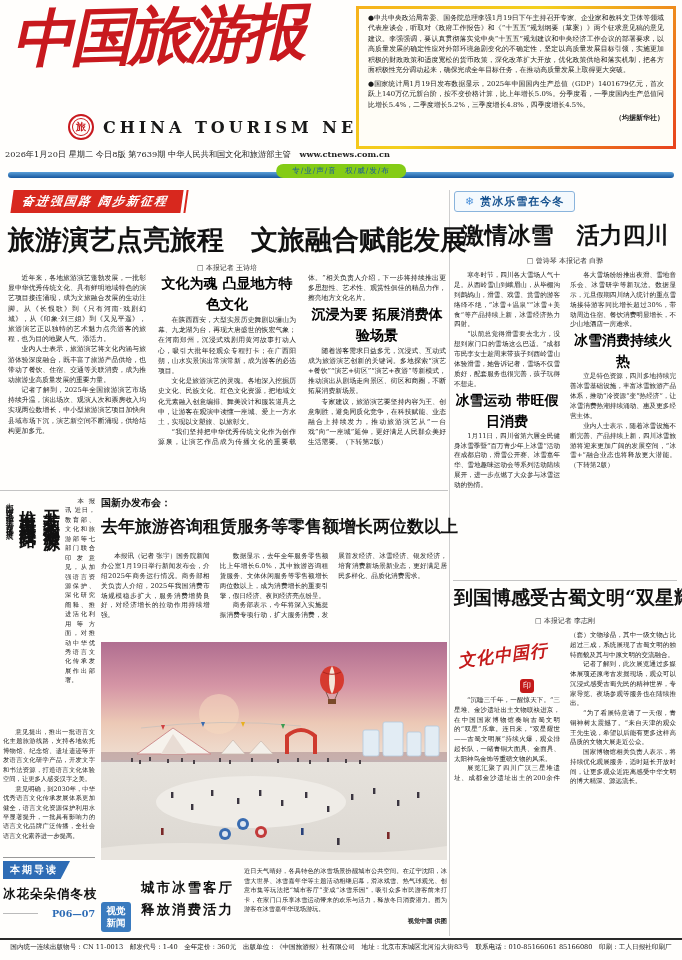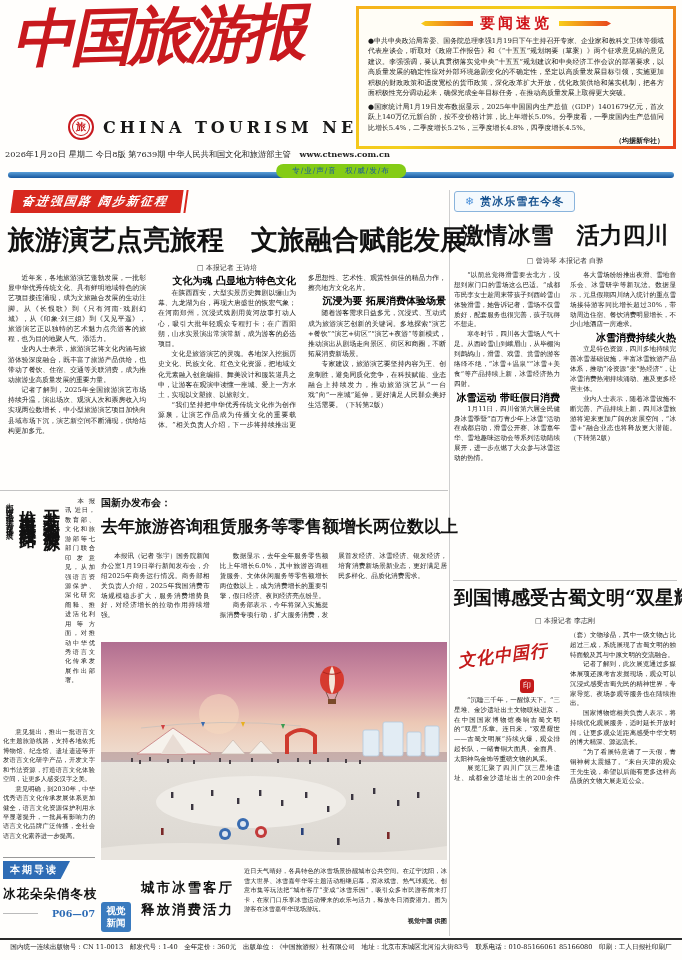--- a/index.html
+++ b/index.html
@@ -37,21 +37,21 @@
   .footer-rule{position:absolute;left:0;top:938px;width:682px;border-top:2px solid #2a2a2a;}
   
   .art-main{position:absolute;left:8px;top:190px;width:438px;height:298px;}
   .banner{display:inline-block;background:#d8281e;color:#fff;font-size:12px;font-weight:bold;font-style:italic;
         padding:3px 14px 3px 10px;letter-spacing:2px;transform:skewX(-8deg);margin-left:4px;
         box-shadow:3px 0 0 #fff,5px 0 0 #d8281e;}
   .main-headline{font-size:27px;font-weight:bold;text-align:center;margin-top:9px;white-space:nowrap;letter-spacing:0;}
   .byline{text-align:center;font-size:7px;color:#333;margin-top:5px;}
   .colbody{text-align:justify;color:#222;overflow:hidden;}
   .colbody p{margin:0;text-indent:2em;}
-  .subhead{font-weight:bold;text-align:right;font-size:10px;margin:5px 0 4px;text-indent:0 !important;break-inside:avoid;color:#000;}
+  .subhead{font-weight:bold;text-align:center;font-size:14px;margin:5px 0 4px;text-indent:0 !important;break-inside:avoid;color:#000;}
   .main-body{height:216px;column-count:3;column-gap:12px;font-size:6.8px;line-height:1.5;}
   
   .art-sichuan{position:absolute;left:454px;top:190px;width:222px;height:386px;}
   .tag-winter{display:inline-flex;align-items:center;gap:5px;border:1px solid #8ab4dc;background:#f4f9fd;
         color:#14508e;font-weight:bold;font-size:11px;padding:2px 10px;border-radius:3px;letter-spacing:1px;}
   .snowflake{color:#4a90d9;font-size:11px;font-weight:normal;}
   .sichuan-headline{font-size:23px;font-weight:bold;text-align:center;margin-top:8px;white-space:nowrap;}
   .sichuan-body{margin-top:5px;height:308px;column-count:2;column-gap:10px;font-size:6.6px;line-height:1.5;}
   
   .art-left{position:absolute;left:3px;top:496px;width:92px;height:358px;}
@@ -104,25 +104,20 @@
   <div class="masthead-sub">
     <div class="logo-circle">旅</div>
     <div class="masthead-en">CHINA TOURISM NEWS</div>
   </div>
   <div class="dateline">
     <span>2026年1月20日 星期二 今日8版 第7639期 中华人民共和国文化和旅游部主管</span>
     <b>www.ctnews.com.cn</b>
   </div>
 
   <div class="brief-box">
-    <div class="brief-title-row">
-      <span class="brief-arrow left"></span>
-      <span class="brief-title">要闻速览</span>
-      <span class="brief-arrow right"></span>
-    </div>
     <div class="brief-item">●中共中央政治局常委、国务院总理李强1月19日下午主持召开专家、企业家和教科文卫体等领域代表座谈会，听取对《政府工作报告》和《“十五五”规划纲要（草案）》两个征求意见稿的意见建议。李强强调，要认真贯彻落实党中央“十五五”规划建议和中央经济工作会议的部署要求，以高质量发展的确定性应对外部环境急剧变化的不确定性，坚定以高质量发展目标引领，实施更加积极的财政政策和适度宽松的货币政策，深化改革扩大开放，优化政策供给和落实机制，把各方面积极性充分调动起来，确保完成全年目标任务，在推动高质量发展上取得更大突破。</div>
     <div class="brief-item">●国家统计局1月19日发布数据显示，2025年中国国内生产总值（GDP）1401679亿元，首次跃上140万亿元新台阶，按不变价格计算，比上年增长5.0%。分季度看，一季度国内生产总值同比增长5.4%，二季度增长5.2%，三季度增长4.8%，四季度增长4.5%。</div>
     <div class="brief-source">（均据新华社）</div>
   </div>
 
   <div class="blue-bar"></div>
   <div class="slogan-pill">专/业/声/音　权/威/发/布</div>
 
   <div class="vdiv"></div>
   <div class="hdiv-left"></div>
@@ -148,22 +143,22 @@
   </div>
 
   <div class="art-sichuan">
     <div class="tag-winter">
       <span class="snowflake">❄</span>
       <span>赏冰乐雪在今冬</span>
     </div>
     <div class="sichuan-headline">激情冰雪　活力四川</div>
     <div class="byline">□ 曾诗琴 本报记者 白骅</div>
     <div class="colbody sichuan-body">
+      <p>寒冬时节，四川各大雪场人气十足。从西岭雪山到峨眉山，从毕棚沟到鹧鸪山，滑雪、戏雪、赏雪的游客络绎不绝，“冰雪+温泉”“冰雪+美食”等产品持续上新，冰雪经济热力四射。</p>
       <p>“以前总觉得滑雪要去北方，没想到家门口的雪场这么巴适。”成都市民李女士趁周末带孩子到西岭雪山体验滑雪，她告诉记者，雪场不仅雪质好，配套服务也很完善，孩子玩得不想走。</p>
-      <p>寒冬时节，四川各大雪场人气十足。从西岭雪山到峨眉山，从毕棚沟到鹧鸪山，滑雪、戏雪、赏雪的游客络绎不绝，“冰雪+温泉”“冰雪+美食”等产品持续上新，冰雪经济热力四射。</p>
       <p class="subhead">冰雪运动 带旺假日消费</p>
       <p>1月11日，四川省第六届全民健身冰雪季暨“百万青少年上冰雪”活动在成都启动，滑雪公开赛、冰雪嘉年华、雪地趣味运动会等系列活动陆续展开，进一步点燃了大众参与冰雪运动的热情。</p>
       <p>各大雪场纷纷推出夜滑、雪地音乐会、冰雪研学等新玩法。数据显示，元旦假期四川纳入统计的重点雪场接待游客同比增长超过30%，带动周边住宿、餐饮消费明显增长，不少山地酒店一房难求。</p>
       <p class="subhead">冰雪消费持续火热</p>
       <p>立足特色资源，四川多地持续完善冰雪基础设施，丰富冰雪旅游产品体系，推动“冷资源”变“热经济”，让冰雪消费热潮持续涌动、惠及更多经营主体。</p>
       <p>业内人士表示，随着冰雪设施不断完善、产品持续上新，四川冰雪旅游将迎来更加广阔的发展空间，“冰雪+”融合业态也将释放更大潜能。（下转第2版）</p>
     </div>
   </div>
 
   <div class="art-left">
@@ -321,20 +316,20 @@
     <div class="museum-headline">到国博感受古蜀文明“双星耀世”</div>
     <div class="byline">□ 本报记者 李志刚</div>
     <div class="colbody museum-body">
       <div class="stamp">
         <span class="stamp-text">文化中国行</span>
         <span class="stamp-seal">印</span>
       </div>
       <p>“沉睡三千年，一醒惊天下。”三星堆、金沙遗址出土文物联袂进京，在中国国家博物馆奏响古蜀文明的“双星”乐章。连日来，“双星耀世——古蜀文明展”持续火爆，观众排起长队，一睹青铜大面具、金面具、太阳神鸟金饰等重磅文物的风采。</p>
       <p>展览汇聚了四川广汉三星堆遗址、成都金沙遗址出土的200余件（套）文物珍品，其中一级文物占比超过三成，系统展现了古蜀文明的独特面貌及其与中原文明的交流融合。</p>
       <p>记者了解到，此次展览通过多媒体展项还原考古发掘现场，观众可以沉浸式感受古蜀先民的精神世界，专家导览、夜场参观等服务也在陆续推出。</p>
+      <p>“为了看展特意请了一天假，青铜神树太震撼了。”来自天津的观众王先生说，希望以后能有更多这样高品质的文物大展走近公众。</p>
       <p>国家博物馆相关负责人表示，将持续优化观展服务，适时延长开放时间，让更多观众近距离感受中华文明的博大精深、源远流长。</p>
-      <p>“为了看展特意请了一天假，青铜神树太震撼了。”来自天津的观众王先生说，希望以后能有更多这样高品质的文物大展走近公众。</p>
     </div>
   </div>
 
   <div class="footer">国内统一连续出版物号：CN 11-0013　邮发代号：1-40　全年定价：360元　出版单位：《中国旅游报》社有限公司　地址：北京市东城区北河沿大街83号　联系电话：010-85166061 85166080　印刷：工人日报社印刷厂</div>
 
 </div>
 
 </body></html>

